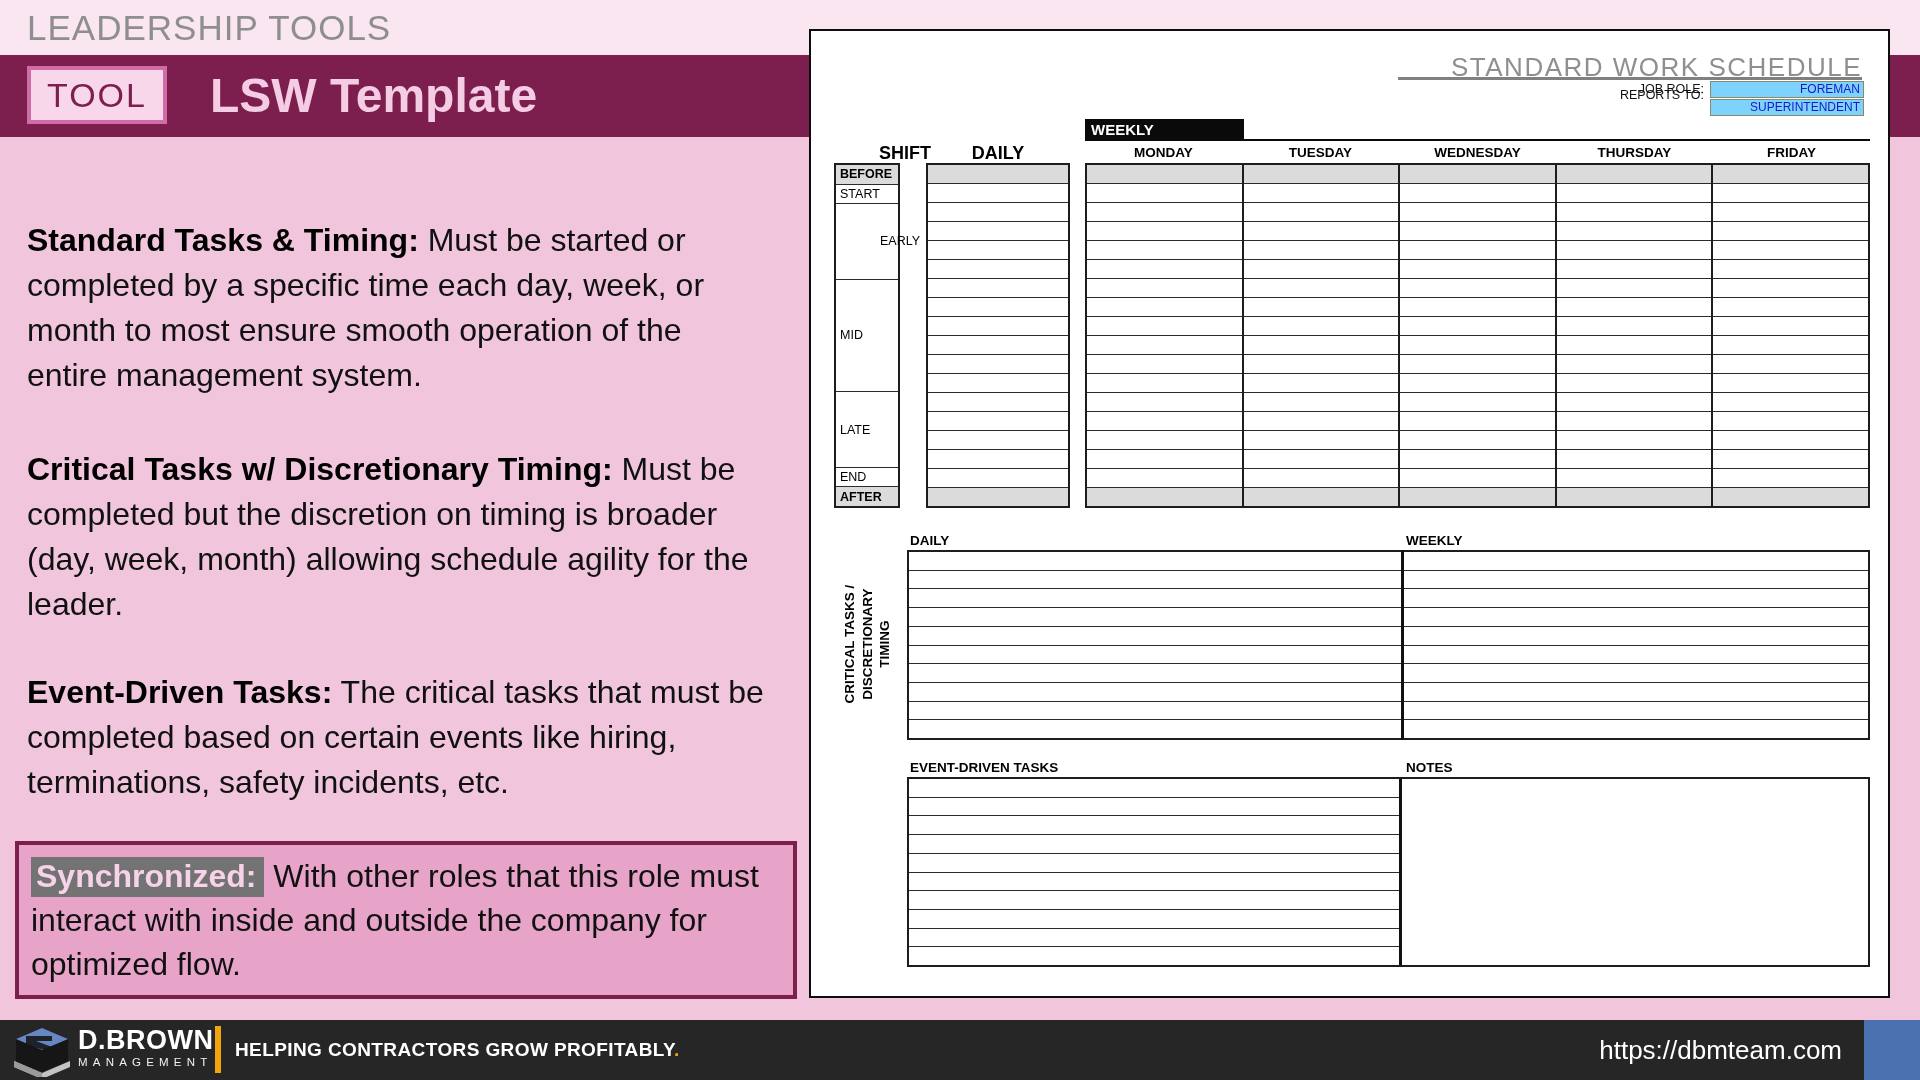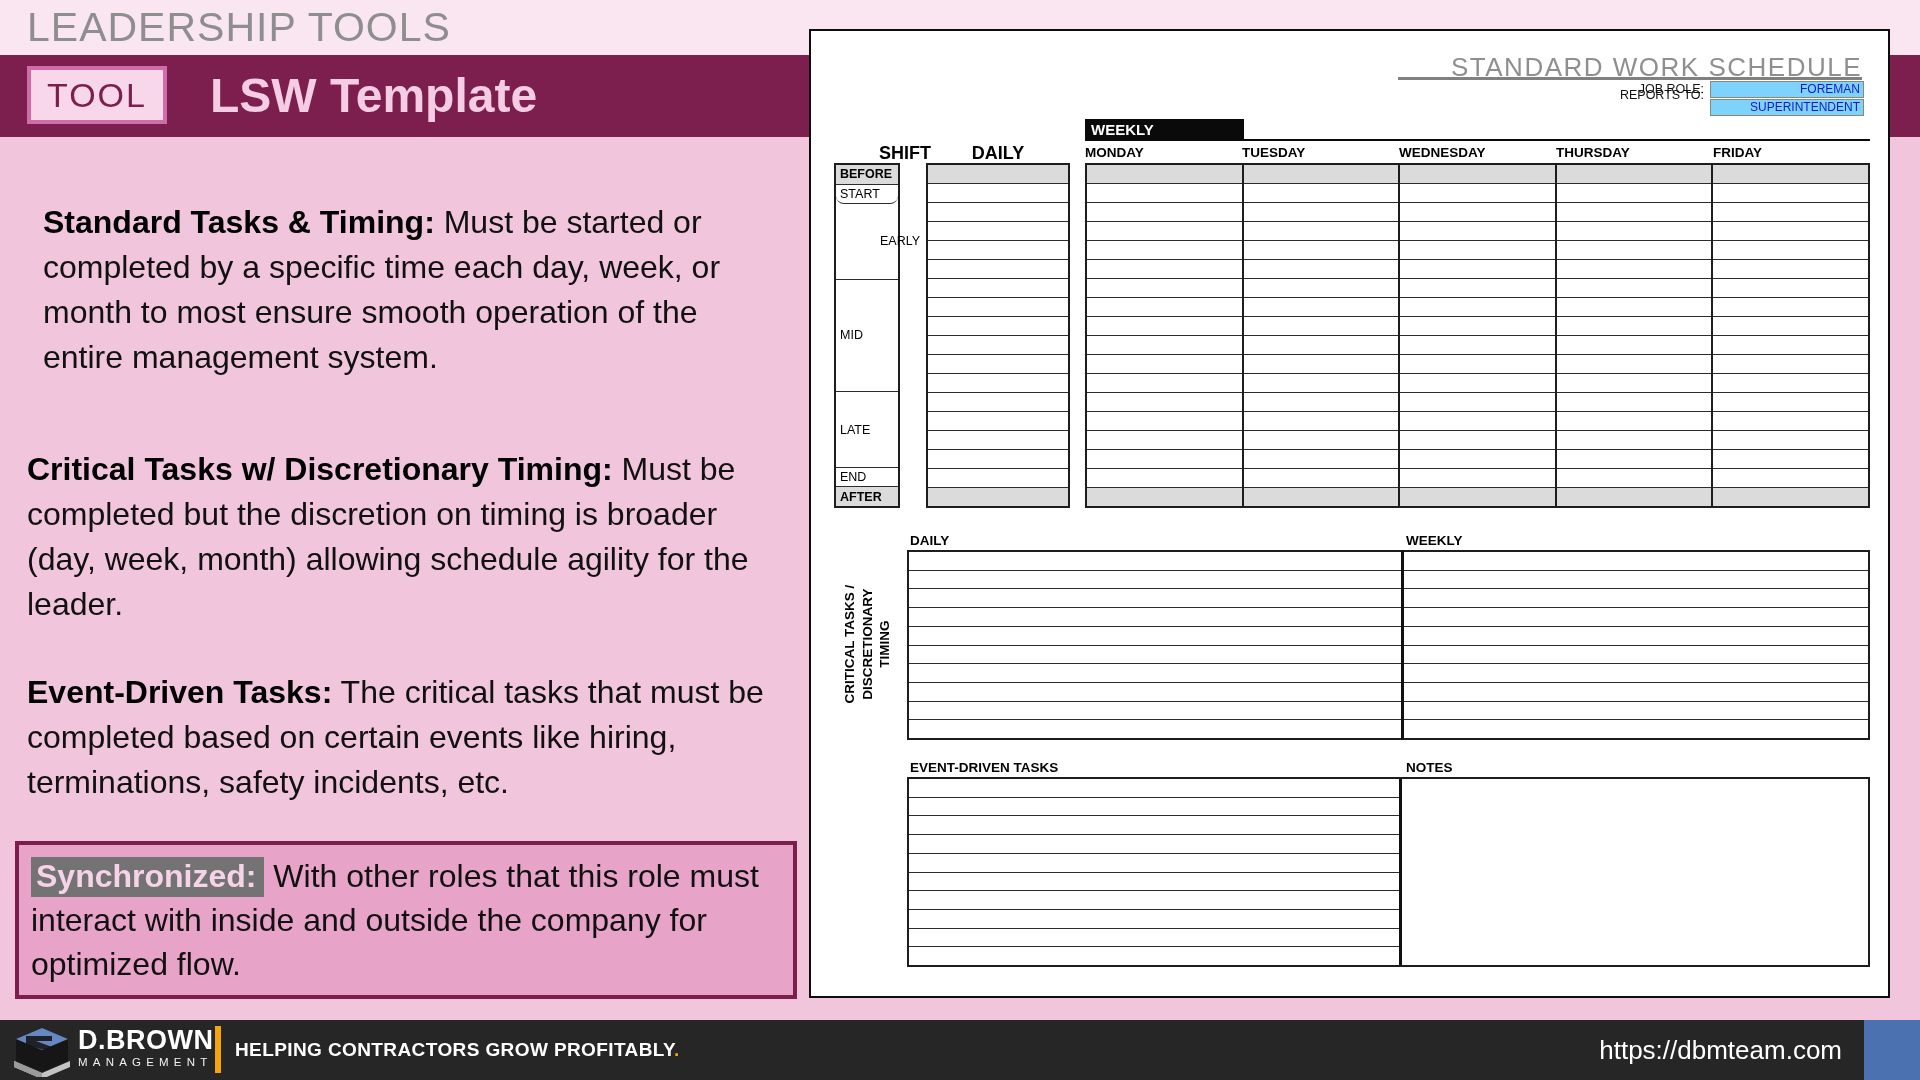--- a/index.html
+++ b/index.html
@@ -1,21 +1,21 @@
 <!DOCTYPE html>
 <html><head>
 <meta charset="utf-8">
 <style>
   html,body{margin:0;padding:0;}
   body{width:1920px;height:1080px;position:relative;overflow:hidden;
        font-family:"Liberation Sans",sans-serif;background:#F1C6DD;}
 
   
   .top-strip{position:absolute;left:0;top:0;width:1920px;height:55px;background:#F9E6F1;}
-  .eyebrow{position:absolute;left:27px;top:0;line-height:55px;font-size:41px;color:#8E8E8E;letter-spacing:1px;}
+  .eyebrow{position:absolute;left:27px;top:0;line-height:55px;font-size:35px;color:#8E8E8E;letter-spacing:1px;}
   .banner{position:absolute;left:0;top:55px;width:1920px;height:82px;background:#7D1F4E;}
   .tool-badge{position:absolute;left:27px;top:11px;height:50px;padding:0 16px;
       border:4px solid #D06CA8;background:#F8D7EA;color:#7D1F4E;font-size:34px;
       letter-spacing:2px;display:flex;align-items:center;}
   .banner-title{position:absolute;left:210px;top:0;line-height:82px;font-size:48px;
       font-weight:bold;color:#F4CCE3;}
 
   
   .para{position:absolute;left:27px;width:740px;font-size:32px;line-height:45px;color:#111;margin:0;}
   .para .lead{font-weight:bold;color:#000;}
@@ -33,21 +33,21 @@
   .field-box{position:absolute;left:899px;width:154px;height:16.5px;background:#7dd3fc;
       border:1px solid #8a8a6a;color:#1717CC;font-size:12px;line-height:14px;
       text-align:right;padding:0 3px;}
   .weekly-tab{position:absolute;left:274px;top:88px;width:159px;height:22px;background:#0a0a0a;
       color:#fff;font-weight:bold;font-size:15px;line-height:22px;padding-left:6px;}
   .tab-line{position:absolute;left:274px;top:107.5px;width:785px;height:2.5px;background:#0a0a0a;}
   .col-head{position:absolute;top:112px;font-weight:bold;text-align:center;color:#000;}
   .head-shift{left:23px;width:66px;font-size:18px;margin-left:38px;}
   .head-daily{left:115px;width:144px;font-size:18px;}
   .day-heads{position:absolute;left:274px;top:114px;width:785px;display:flex;}
-  .day-heads span{flex:1;font-weight:bold;font-size:13.5px;color:#000;}
+  .day-heads span{flex:1;text-align:center;font-weight:bold;font-size:13.5px;color:#000;}
 
   
   .gridbox{position:absolute;border:2px solid #1d1d1d;background:#fff;display:flex;flex-direction:column;}
   .grow-row{flex:1;border-bottom:1.6px solid #2b2b2b;background:#fff;}
   .gridbox .grow-row:last-child{border-bottom:none;}
   .grow-row.shaded{background:#DBDBDB;}
   #shift-col{left:23px;top:132px;width:66px;height:345px;}
   #daily-col{left:115px;top:132px;width:144px;height:345px;}
   #weekly-grid{left:274px;top:132px;width:785px;height:345px;flex-direction:row;}
   .wk-col{flex:1;display:flex;flex-direction:column;border-right:2.6px solid #1d1d1d;}
@@ -85,21 +85,21 @@
 <body>
 
 <div class="top-strip">
   <div class="eyebrow">LEADERSHIP TOOLS</div>
 </div>
 <div class="banner">
   <div class="tool-badge">TOOL</div>
   <div class="banner-title">LSW Template</div>
 </div>
 
-<p class="para" style="top:200px;margin-left:16px;">
+<p class="para" style="top:218px;">
   <span class="lead">Standard Tasks &amp; Timing:</span><span> Must be started or completed by a specific time each day, week, or month to most ensure smooth operation of the entire management system.</span>
 </p>
 <p class="para" style="top:447px;">
   <span class="lead">Critical Tasks w/ Discretionary Timing:</span><span> Must be completed but the discretion on timing is broader (day, week, month) allowing schedule agility for the leader.</span>
 </p>
 <p class="para" style="top:670px;">
   <span class="lead">Event-Driven Tasks:</span><span> The critical tasks that must be completed based on certain events like hiring, terminations, safety incidents, etc.</span>
 </p>
 <div class="callout">
   <span class="hl">Synchronized:</span><span> With other roles that this role must interact with inside and outside the company for optimized flow.</span>
@@ -122,21 +122,21 @@
   <div class="day-heads" id="day-heads">
       <span>MONDAY</span>
       <span>TUESDAY</span>
       <span>WEDNESDAY</span>
       <span>THURSDAY</span>
       <span>FRIDAY</span>
     </div>
 
   <div class="gridbox" id="shift-col">
       <div class="shift-block shaded" style="flex-grow: 1; flex-basis: 0px;">BEFORE</div>
-      <div class="shift-block" style="flex-grow: 1; flex-basis: 0px; border-radius: 8px;">START</div>
+      <div class="shift-block" style="flex-grow: 1; flex-basis: 0px;">START</div>
       <div class="shift-block" style="flex-grow: 4; flex-basis: 0px; padding-left: 44px;">EARLY</div>
       <div class="shift-block" style="flex-grow: 6; flex-basis: 0px;">MID</div>
       <div class="shift-block" style="flex-grow: 4; flex-basis: 0px;">LATE</div>
       <div class="shift-block" style="flex-grow: 1; flex-basis: 0px;">END</div>
       <div class="shift-block shaded" style="flex-grow: 1; flex-basis: 0px;">AFTER</div>
     </div>
   <div class="gridbox" id="daily-col">
       <div class="grow-row shaded"></div>
       <div class="grow-row"></div>
       <div class="grow-row"></div>

